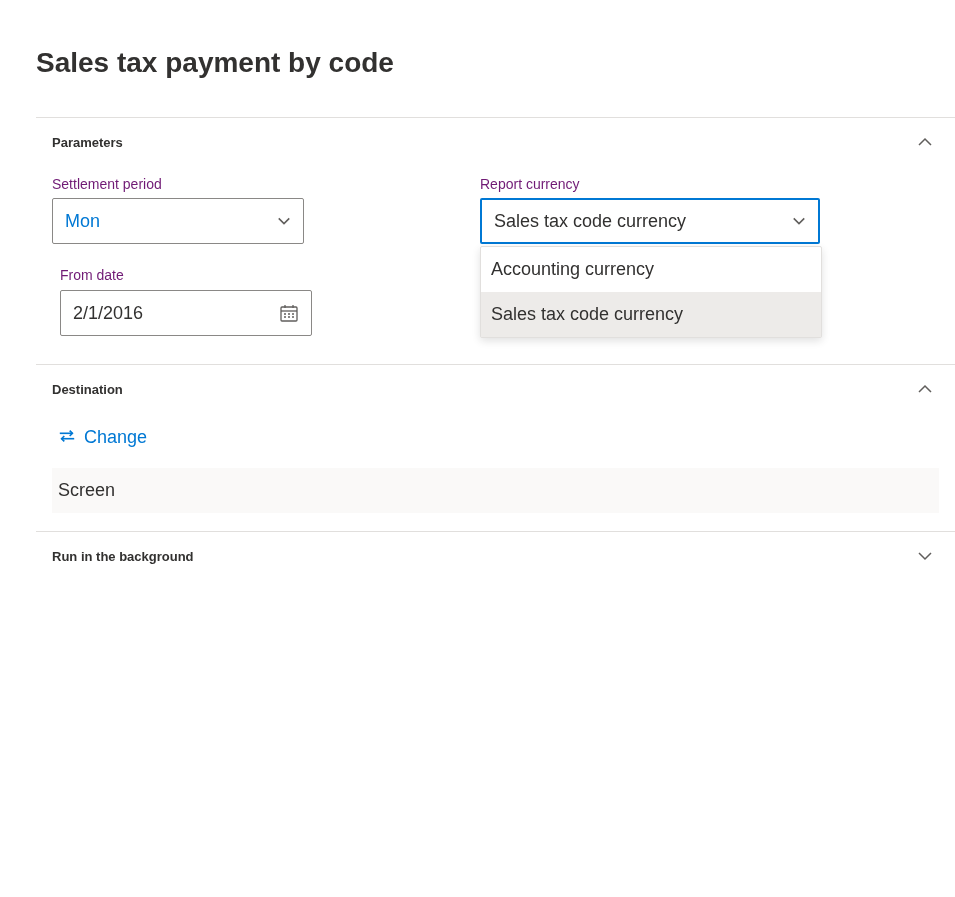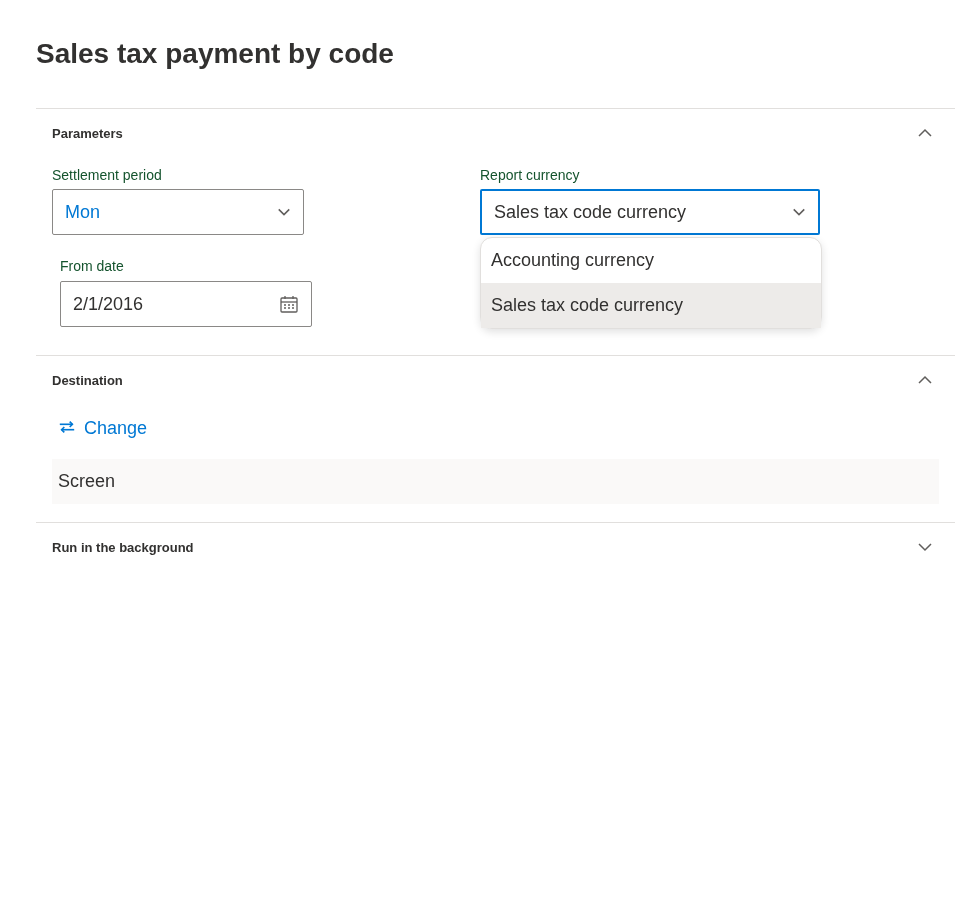--- a/index.html
+++ b/index.html
@@ -9,21 +9,21 @@
     color: #323130;
     background: #fff;
     width: 955px;
   }
   .page {
     padding: 34px 0 0 36px;
   }
   .page-title {
     font-size: 28px;
     font-weight: 600;
-    margin: 4px 0 38px 0;
+    margin: 13px 0 38px 0;
   }
   .section {
     border-top: 1px solid #e1dfdd;
   }
   .section-header {
     display: flex;
     align-items: center;
     justify-content: space-between;
     padding: 16px 22px 16px 16px;
     cursor: pointer;
@@ -45,21 +45,21 @@
     gap: 168px;
     align-items: flex-start;
   }
   .field {
     display: flex;
     flex-direction: column;
     position: relative;
   }
   .field-label {
     font-size: 14px;
-    color: #14532d;
+    color: #701a75;
     margin-bottom: 6px;
   }
   .select-box, .date-box {
     display: flex;
     align-items: center;
     justify-content: space-between;
     height: 46px;
     border: 1px solid #8a8886;
     border-radius: 2px;
     padding: 0 12px;
@@ -76,21 +76,21 @@
   .sel-caret svg { width: 14px; height: 14px; stroke: currentColor; fill: none; stroke-width: 1.8; }
   .cal-icon { color: #605e5c; display: inline-flex; }
   .cal-icon svg { width: 20px; height: 20px; }
   .from-date-block { margin-top: 22px; padding-left: 8px; }
   .dropdown-panel {
     position: absolute;
     top: 70px;
     left: 0;
     width: 342px;
     border: 1px solid #e1dfdd;
-    border-radius: 12px;
+    border-radius: 2px;
     background: #fff;
     box-shadow: 0 3px 8px rgba(0,0,0,0.12);
     z-index: 5;
   }
   .dropdown-item {
     padding: 12px 10px;
     font-size: 18px;
     cursor: pointer;
   }
   .dropdown-item.selected { background: #edebe9; }

